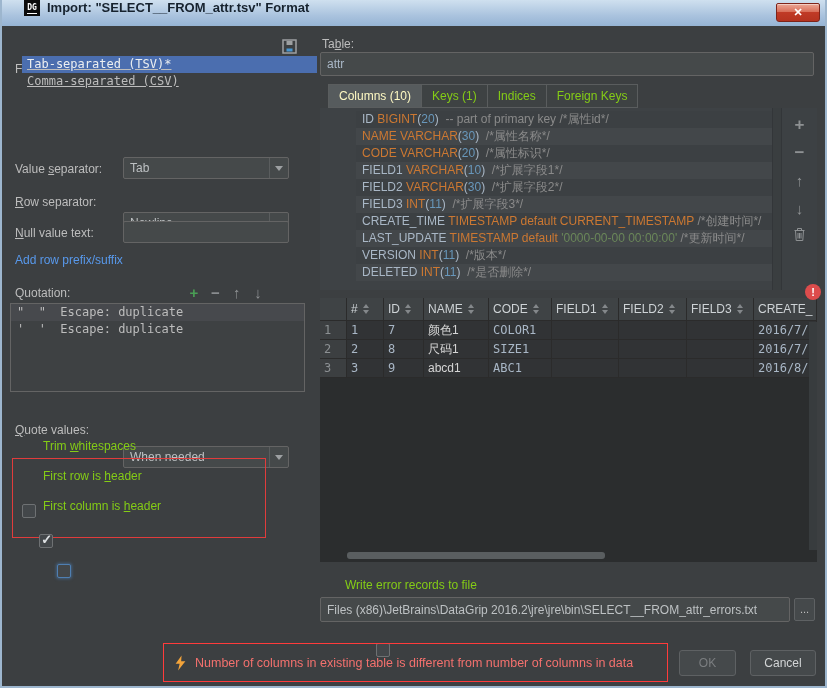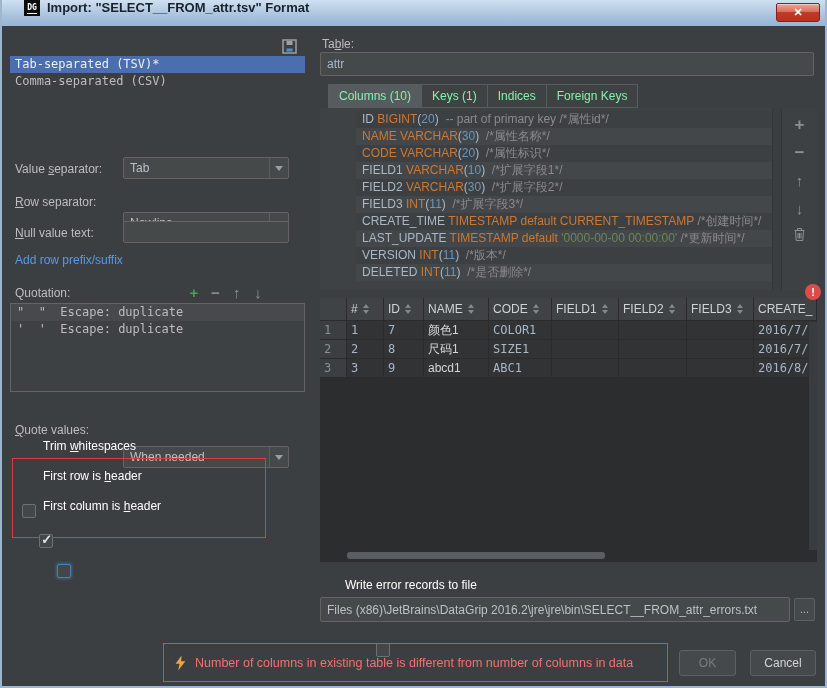--- a/index.html
+++ b/index.html
@@ -44,42 +44,42 @@
   .combo { padding-right:22px; position:relative; }
   .combo-arrow { position:absolute; right:0; top:0; bottom:0; width:19px; border-left:1px solid #5a5d5e;
     display:flex; align-items:center; justify-content:center; }
   .combo-arrow::after { content:""; border-left:4px solid transparent; border-right:4px solid transparent; border-top:5px solid #9da0a2; }
 
   
   .cb { width:14px; height:14px; background:#43474a; border:1px solid #6e7173; border-radius:2px;
     position:relative; display:inline-block; }
   .cb.checked::after { content:"✓"; position:absolute; left:1px; top:-3px; color:#dfe2e4; font-size:13px; font-weight:bold; }
   .cb.focused { border-color:#4f7fb2; box-shadow:0 0 3px 1px rgba(74,126,179,.55); }
-  .cb-label { color:#ffffff;text-align:center; }
+  .cb-label { color:#84cc16;text-align:center; }
 
   
   .fmt-row { height:17px; line-height:17px; padding-left:5px; font-family:"DejaVu Sans Mono", monospace; font-size:12px; color:#bdbdbd; white-space:pre; }
   .fmt-row.sel { background:#4b6eaf; color:#eceff1; }
 
   .link { color:#5899ec; cursor:pointer; }
 
   
   .tool-ic { font-size:15px; color:#8e9193; font-weight:bold; width:18px; text-align:center; display:inline-block; }
   .tool-ic.green { color:#4a9e55; }
   .quot-box { background:#3e4143; border:1px solid #646464; }
   .q-row { height:17px; line-height:17px; padding-left:6px; font-family:"DejaVu Sans Mono", monospace; font-size:12px; color:#bdbdbd; white-space:pre; }
   .q-row.first { background:#47494d; }
 
   .red-box { border:1px solid #e03c3c; }
 
   
   .tab { height:24px; line-height:23px; padding:0 10px; border:1px solid #5a5d5e; border-left:none;
-    background:#3e4243; color:#86efac; font-size:12px; float:left; }
+    background:#3e4243; color:#84cc16; font-size:12px; float:left; }
   .tab:first-child { border-left:1px solid #5a5d5e; }
-  .tab.active { background:#565b5d; color:#86efac; }
+  .tab.active { background:#565b5d; color:#fef9c3; }
 
   
   .ddl-panel { background:#3e4245; overflow:hidden; }
   .ddl-row { height:17px; line-height:17px; padding-left:6px; font-family:Liberation Sans, sans-serif; font-size:12px; white-space:pre;margin-left:36px; }
   .ddl-row.even { background:#3c4043; }
   .ddl-row.odd { background:#43474a; }
   .c-n { color:#a9b7c6; } .c-o { color:#cc7832; } .c-k { color:#cc7832; }
   .c-p { color:#a9b7c6; } .c-d { color:#6897bb; } .c-c { color:#8a8a8a; } .c-s { color:#6a8759; }
   .ddl-scroll { background:#3a3e40; border-left:1px solid #333639; border-right:1px solid #333639; }
   .ddl-toolbar { background:#3d4144; display:flex; flex-direction:column; align-items:center; padding-top:6px; }
@@ -129,21 +129,21 @@
 
   <div class="dialog">
 
     
     <div class="abs lbl" style="left:13px; top:12px;margin-top:24px;">Formats:</div>
     <svg class="abs" style="left:280px; top:13px;" width="15" height="15">
       <rect x="1" y="1" width="13" height="13" fill="none" stroke="#9da0a2" stroke-width="1.5"></rect>
       <rect x="4.5" y="2" width="6" height="4" fill="#9da0a2"></rect>
       <rect x="4.5" y="9.5" width="6" height="3" fill="#4796d1"></rect>
     </svg>
-    <div class="abs" id="formats-list" style="left:8px; top:30px; width:295px;">
+    <div class="abs" id="formats-list" style="left:20px; top:30px; width:295px;text-decoration:underline;">
         <div class="fmt-row sel">Tab-separated (TSV)*</div>
         <div class="fmt-row">Comma-separated (CSV)</div>
       </div>
 
     <div class="abs lbl" style="left:13px; top:136px;"><span>Value </span><u>s</u><span>eparator:</span></div>
     <div class="abs combo" style="left:121px; top:131px; width:166px;">
       <span>Tab</span>
       <span class="combo-arrow"></span>
     </div>
 

